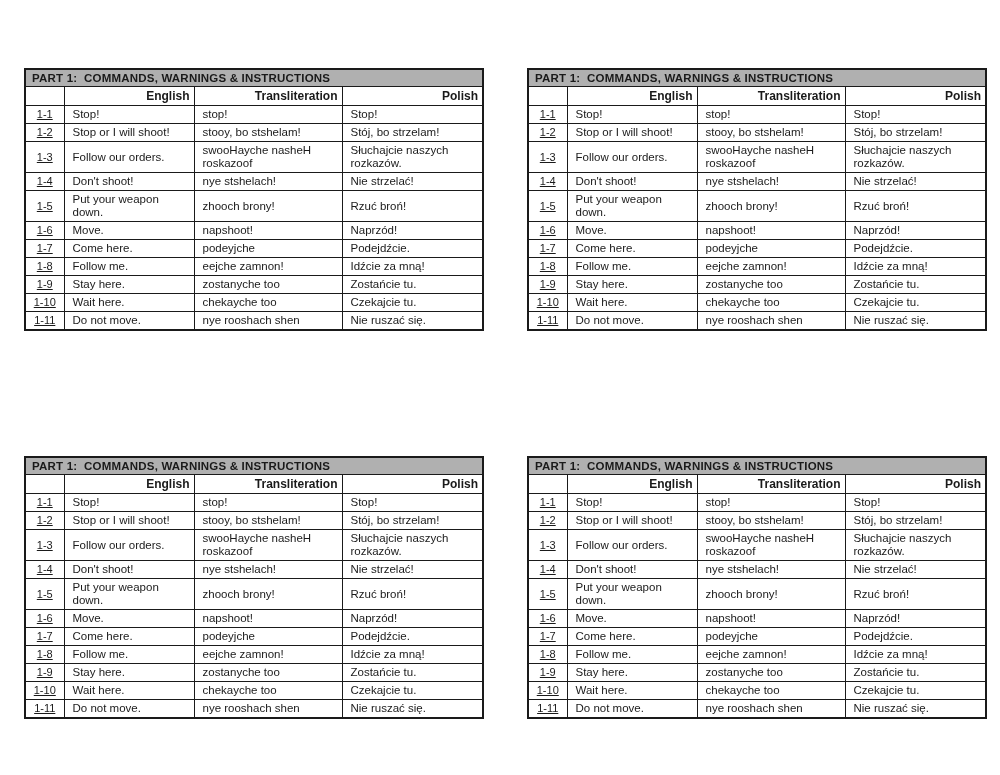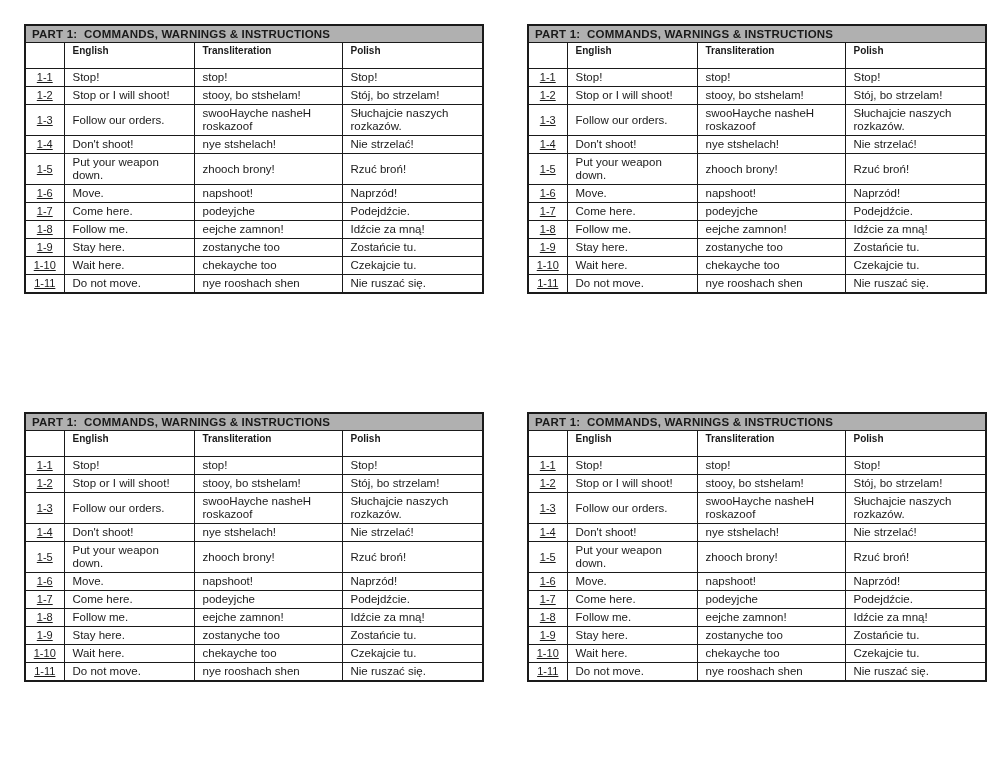--- a/index.html
+++ b/index.html
@@ -16,21 +16,21 @@
     background: var(--page-bg);
     font-family: "Liberation Sans", sans-serif;
     color: var(--text);
   }
   #page {
     position: relative;
     width: 1000px;
     height: 775px;
     overflow: hidden;
   }
-  .doc-table { position: absolute; width: 376px; }
+  .doc-table { position: absolute; width: 376px; margin-top: 44px; }
   .pos-top-left     { left: 24px;  top: 24px; }
   .pos-top-right    { left: 527px; top: 24px; }
   .pos-bottom-left  { left: 24px;  top: 412px; }
   .pos-bottom-right { left: 527px; top: 412px; }
 
   table.ptable {
     width: 458px;
     table-layout: fixed;
     border-collapse: collapse;
     border: 2px solid var(--border);
@@ -53,23 +53,23 @@
     letter-spacing: 0.2px;
     text-align: left;
     padding: 2px 6px;
     height: 15px;
     white-space: pre;
     overflow: hidden;
   }
 
   .head-row th {
     font-weight: bold;
-    font-size: 10px;
-    text-align: left;
-    padding: 2px 4px 12px 8px;
+    font-size: 12px;
+    text-align: right;
+    padding: 2px 4px 2px 8px;
     height: 17px;
   }
 
   tbody td {
     font-size: 11.5px;
     line-height: 13px;
     padding: 2px 4px 2px 8px;
     height: 17px;
     text-align: left;
     white-space: pre-line;

